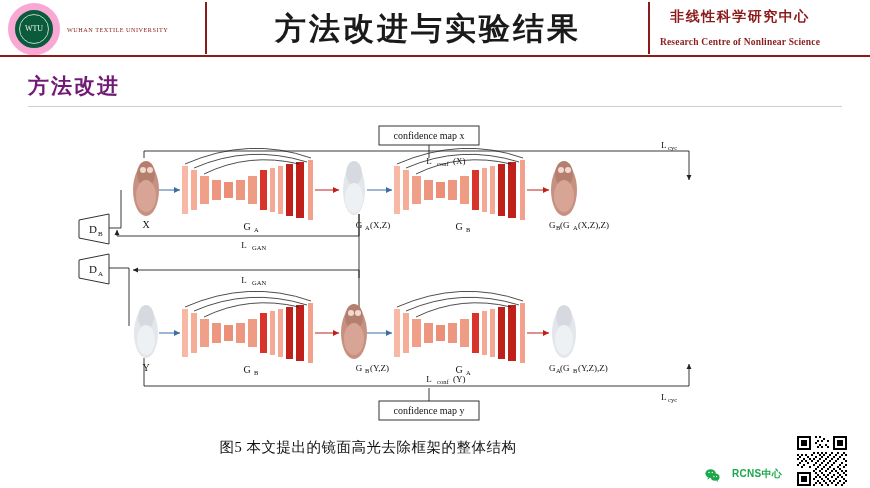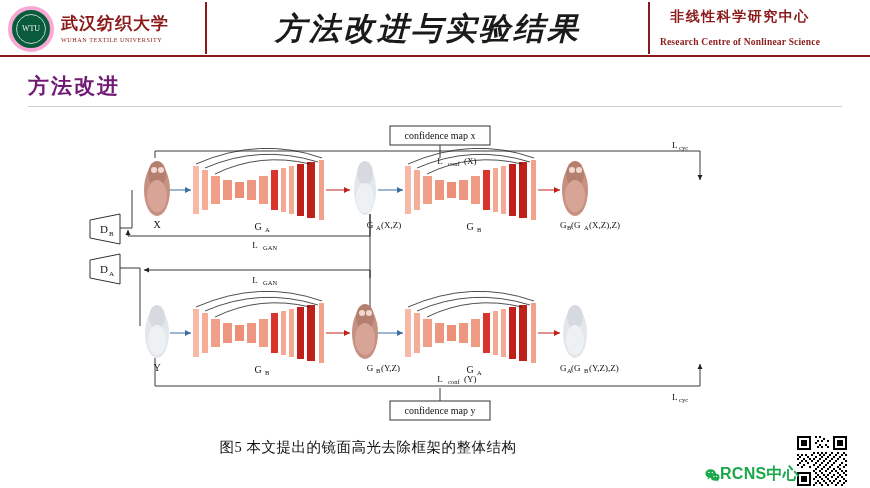--- a/index.html
+++ b/index.html
@@ -37,21 +37,21 @@
     width: 190px;
     height: 42px;
     display: flex;
     align-items: center;
   }
   .logo-seal {
     width: 38px;
     height: 38px;
     border-radius: 50%;
     background: #0a5a3c;
-    border: 4px solid #f9a8d4;
+    border: 7px solid #f9a8d4;
     position: relative;
     flex: 0 0 auto;
     display: flex;
     align-items: center;
     justify-content: center;
   }
   .logo-seal::after {
     content: "";
     position: absolute;
     width: 28px;
@@ -114,21 +114,20 @@
     width: 436px;
     height: 46px;
     display: flex;
     align-items: center;
     justify-content: center;
     font-family: "Liberation Serif", serif;
     font-size: 31px;
     font-weight: bold;
     color: #1a1a1a;
     letter-spacing: 3px;
-    font-style: italic;
   }
   .centre-block {
     position: absolute;
     left: 634px;
     top: 10px;
     width: 212px;
     height: 38px;
     display: flex;
     flex-direction: column;
     align-items: center;
@@ -170,21 +169,21 @@
     left: 28px;
     top: 106px;
     width: 814px;
     height: 1px;
     background: #cfcfcf;
   }
 
   
   .figure {
     position: absolute;
-    left: 60px;
+    left: 49px;
     top: 118px;
     width: 760px;
     height: 310px;
   }
   .figure svg {
     display: block;
   }
   .fig-caption {
     position: absolute;
     left: 0;
@@ -214,40 +213,39 @@
     align-items: center;
     height: 16px;
   }
   .wechat-icon {
     width: 15px;
     height: 13px;
     position: relative;
     flex: 0 0 auto;
   }
   .wechat-label {
-    margin-left: 0;
+    margin-left: 12px;
     font-family: "Liberation Sans", sans-serif;
-    font-size: 16px;
+    font-size: 10px;
     font-weight: bold;
     color: #1aa84a;
     letter-spacing: 0.3px;
     white-space: nowrap;
   }
 </style>
 </head>
 <body>
 
 <div class="header">
 
   <div class="logo-block">
     <div class="logo-seal">
       <span>WTU</span>
     </div>
     <div class="logo-text">
-      <div class="logo-cn">武汉纺织大学</div>
       <div class="logo-en">WUHAN TEXTILE UNIVERSITY</div>
     </div>
   </div>
 
   <div class="header-divider-left"></div>
 
   <div class="header-title">方法改进与实验结果</div>
 
   <div class="header-divider-right"></div>
 

